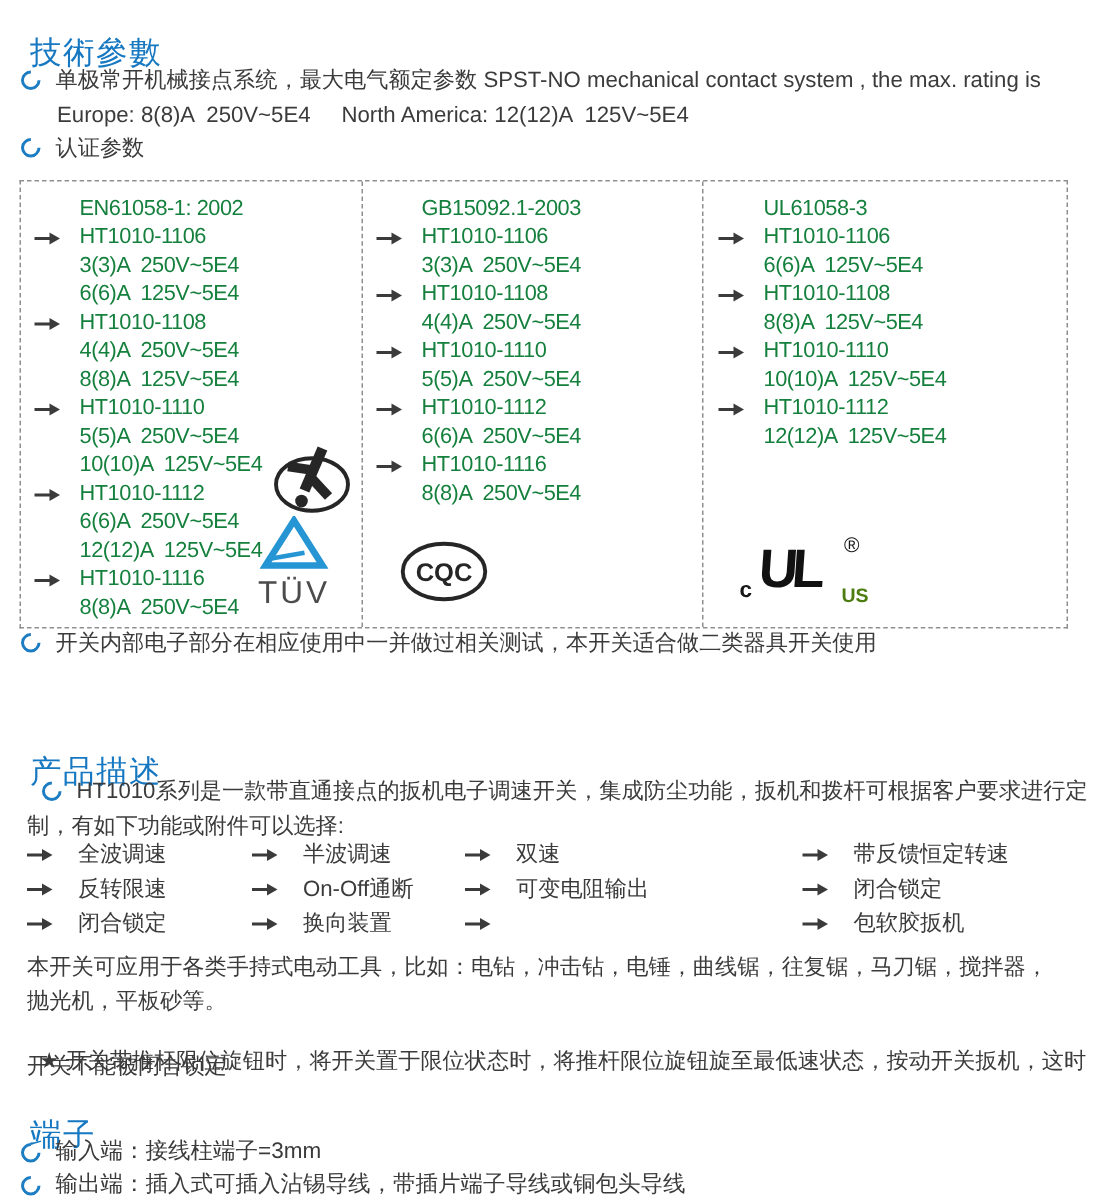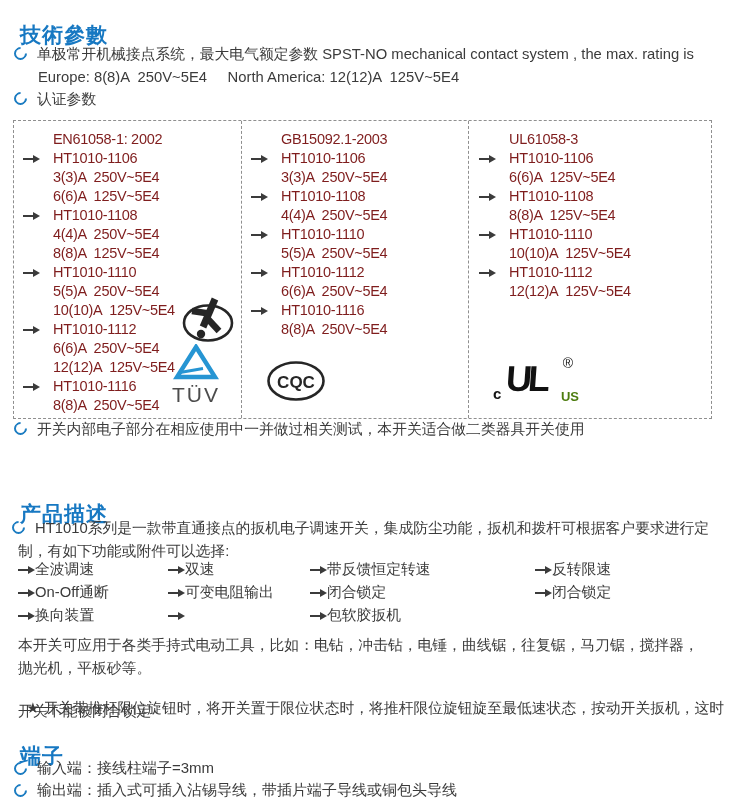--- a/index.html
+++ b/index.html
@@ -5,21 +5,21 @@
   html,body { margin:0; padding:0; }
   body {
     width:730px; height:799px; background:#ffffff; overflow:hidden;
     font-family:"Liberation Sans","DejaVu Sans",sans-serif;
     color:#3b3b3b; position:relative;
   }
   .pre { white-space:pre; }
 
   
   .sec-title {
-    position:absolute; color:#1778c2; font-size:21px; font-weight:bold;
+    position:absolute; color:#1778c2; font-size:21px; font-weight:normal;
     letter-spacing:1px; white-space:pre;
   }
 
   
   .bullet-icon {
     display:inline-block; width:13px; height:13px; box-sizing:border-box;
     border:2.6px solid #1d7dc2; border-radius:50%;
     border-top-color:transparent; transform:rotate(45deg);
     flex:0 0 auto;
   }
@@ -37,39 +37,39 @@
       border-left:7px solid #3b3b3b; border-top:4px solid transparent; border-bottom:4px solid transparent; }
 
   
   .cert-table { position:absolute; left:13px; top:120px; width:699px; height:299px;
     border:1.5px dashed #8f8f8f; box-sizing:border-box; }
   .cert-sep { position:absolute; top:0; bottom:0; width:0; border-left:1.5px dashed #8f8f8f; }
   .cert-sep.s1 { left:227px; } .cert-sep.s2 { left:454px; }
   .cert-col { position:absolute; top:9px; }
   .cert-col.c0 { left:9px; } .cert-col.c1 { left:237px; } .cert-col.c2 { left:465px; }
   .cert-line { position:relative; height:19px; line-height:19px; font-size:14.5px;
-    letter-spacing:-0.3px; white-space:pre; padding-left:30px; color:#7f1d1d; }
+    letter-spacing:-0.3px; white-space:pre; padding-left:30px; color:#15803d; }
   .cert-line .arrow-icon { position:absolute; left:0; top:5px; }
 
   
   .kema-logo { position:absolute; left:168px; top:174px; width:54px; height:50px; }
   .tuv-logo  { position:absolute; left:153px; top:223px; width:58px; text-align:center; }
   .tuv-label { font-size:21px; color:#4c4c4c; letter-spacing:2px; margin-top:0px; line-height:20px; }
   .cqc-logo  { position:absolute; left:252px; top:239px; }
   .cul-logo  { position:absolute; left:479px; top:237px; width:86px; height:50px; }
   .cul-c  { position:absolute; left:0;  bottom:6px; font-size:15px; font-weight:bold; color:#161616; }
   .cul-ul { position:absolute; left:13px; top:0px; font-size:36px; font-weight:900;
             letter-spacing:-4px; color:#111; transform:skewX(-4deg); }
   .cul-r  { position:absolute; right:6px; top:-3px; font-size:14px; color:#161616; }
   .cul-us { position:absolute; right:0px; bottom:4px; font-size:13px; font-weight:bold; color:#4d7c0f; }
 
   
   .features { position:absolute; left:18px; top:558px; display:grid;
     grid-template-columns:150px 142px 225px 163px; grid-auto-rows:23px; }
-  .feature-cell { display:flex; align-items:center; gap:0; font-size:14.8px; white-space:pre; }
+  .feature-cell { display:flex; align-items:center; gap:17px; font-size:14.8px; white-space:pre; }
 
   
   .terminal-list { position:absolute; left:14px; top:756px; }
   .terminal-item { display:flex; gap:10px; align-items:center; height:22px;
     font-size:15px; line-height:19px; white-space:pre; }
   .terminal-item .bullet-icon { margin-top:2px; }
 
   .star-icon { color:#3b3b3b; margin-right:4px; }
   svg text { font-family:"Liberation Sans","DejaVu Sans",sans-serif; }
 </style>
@@ -167,28 +167,29 @@
     </div>
   </div>
 
 <div class="bullet-line" style="left:14px; top:420px;">
   <span class="bullet-icon"></span>
   <span class="pre">开关内部电子部分在相应使用中一并做过相关测试，本开关适合做二类器具开关使用</span>
 </div>
 
 <h1 class="sec-title" style="left:20px; top:486px;">产品描述</h1>
 
-<div class="bullet-line" style="left:12px; top:519px;">
+<div class="bullet-line" style="left:28px; top:519px;">
   <span class="bullet-icon"></span>
   <span class="pre">HT1010系列是一款带直通接点的扳机电子调速开关，集成防尘功能，扳机和拨杆可根据客户要求进行定</span>
 </div>
 <div class="text-line" style="left:18px; top:542px;">制，有如下功能或附件可以选择:</div>
 
 <div class="features">
     <div class="feature-cell"><span class="arrow-icon"></span><span>全波调速</span></div>
+    <div class="feature-cell"><span class="arrow-icon"></span><span>半波调速</span></div>
     <div class="feature-cell"><span class="arrow-icon"></span><span>双速</span></div>
     <div class="feature-cell"><span class="arrow-icon"></span><span>带反馈恒定转速</span></div>
     <div class="feature-cell"><span class="arrow-icon"></span><span>反转限速</span></div>
     <div class="feature-cell"><span class="arrow-icon"></span><span>On-Off通断</span></div>
     <div class="feature-cell"><span class="arrow-icon"></span><span>可变电阻输出</span></div>
     <div class="feature-cell"><span class="arrow-icon"></span><span>闭合锁定</span></div>
     <div class="feature-cell"><span class="arrow-icon"></span><span>闭合锁定</span></div>
     <div class="feature-cell"><span class="arrow-icon"></span><span>换向装置</span></div>
     <div class="feature-cell"><span class="arrow-icon"></span></div>
     <div class="feature-cell"><span class="arrow-icon"></span><span>包软胶扳机</span></div>

